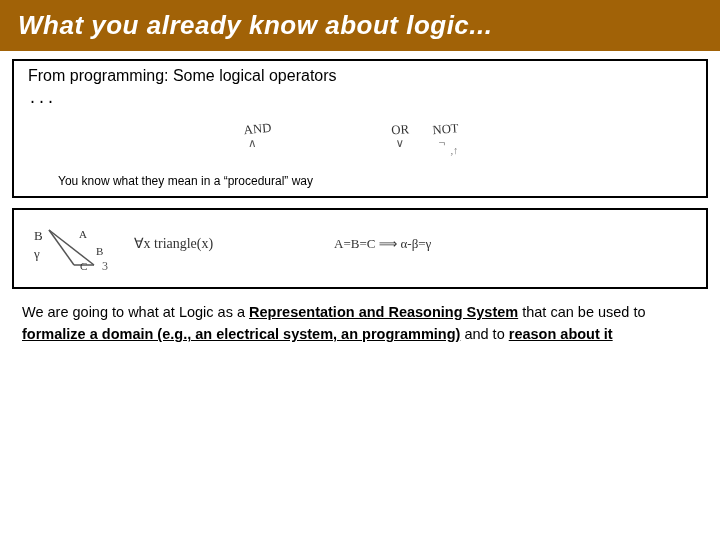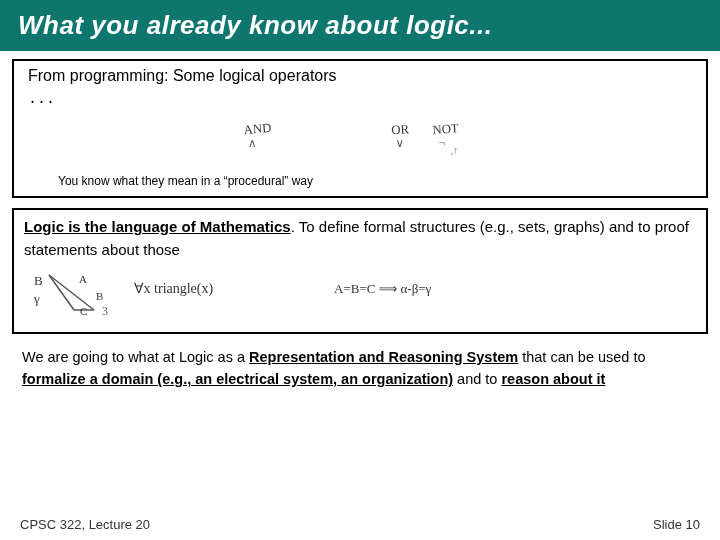--- a/index.html
+++ b/index.html
@@ -17,21 +17,21 @@
       width: 720px;
       height: 540px;
       background: #ffffff;
       position: relative;
       display: flex;
       flex-direction: column;
     }
 
     
     .title-bar {
-      background: #0f766e;
+      background: #a16207;
       color: #ffffff;
       padding: 10px 18px;
       font-size: 26px;
       font-weight: bold;
       font-style: italic;
       letter-spacing: 0.5px;
     }
 
     
     .section-1 {
@@ -167,23 +167,20 @@
         <text x="430" y="42" font-family="cursive" font-size="11" fill="#777">,↑</text>
       </svg>
     </div>
 
     <div class="procedural-note">
       <span>You know what they mean in a “procedural” way</span>
     </div>
   </div>
 
   <div class="section-2">
-    <div class="section-2-text">
-      <span class="bold-underline">Logic is the language of Mathematics</span><span>. To define formal structures (e.g., sets, graphs) and to proof statements about those</span>
-    </div>
 
     <div class="math-handwritten">
       <svg viewBox="0 0 680 55" width="680" height="55">
 
         <text x="10" y="20" font-family="cursive" font-size="13" fill="#333">B</text>
         <text x="10" y="38" font-family="cursive" font-size="13" fill="#333">γ</text>
 
         <line x1="25" y1="10" x2="50" y2="45" stroke="#555" stroke-width="1.5"></line>
         <line x1="25" y1="10" x2="70" y2="45" stroke="#555" stroke-width="1.5"></line>
         <line x1="50" y1="45" x2="70" y2="45" stroke="#555" stroke-width="1.5"></line>
@@ -195,21 +192,17 @@
         <text x="78" y="50" font-family="cursive" font-size="12" fill="#555">3</text>
 
         <text x="110" y="28" font-family="cursive" font-size="14" fill="#333">∀x  triangle(x)</text>
 
         <text x="310" y="28" font-family="cursive" font-size="13" fill="#333">A=B=C ⟹ α-β=γ</text>
       </svg>
     </div>
   </div>
 
   <div class="section-3">
-    <span>We are going to what at Logic as a </span><span class="bold-underline-text">Representation and Reasoning System</span><span> that can be used to </span><span class="bold-underline-text">formalize a domain (e.g., an electrical system, an organization)</span><span> and to </span><span class="bold-underline-text">reason about it</span>
-  </div>
-
-  <div class="footer">
-    <span>CPSC 322, Lecture 20</span>
-    <span>Slide 10</span>
-  </div>
+    <span>We are going to what at Logic as a </span><span class="bold-underline-text">Representation and Reasoning System</span><span> that can be used to </span><span class="bold-underline-text">formalize a domain (e.g., an electrical system, an programming)</span><span> and to </span><span class="bold-underline-text">reason about it</span>
+  </div>
+
 
 </div>
 
 </body></html>

